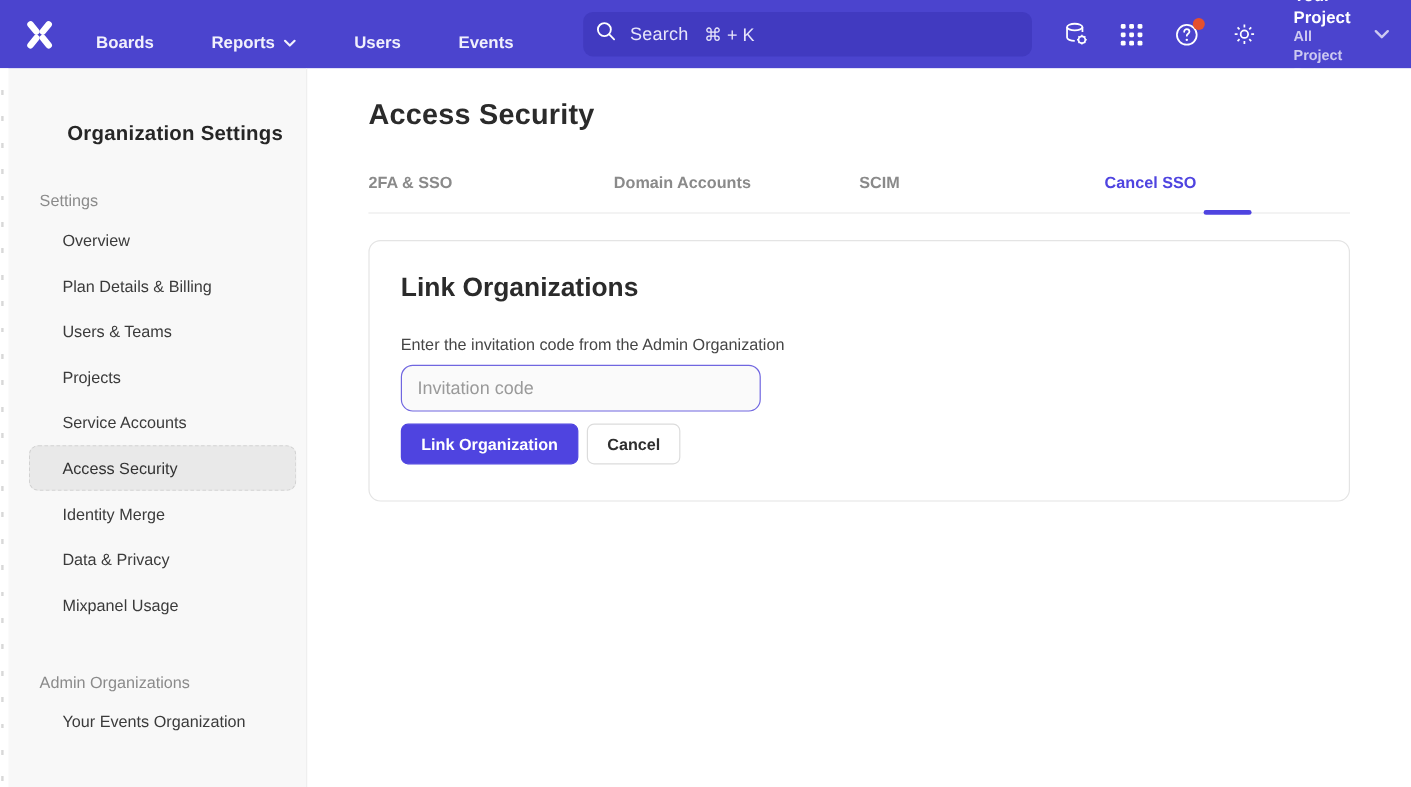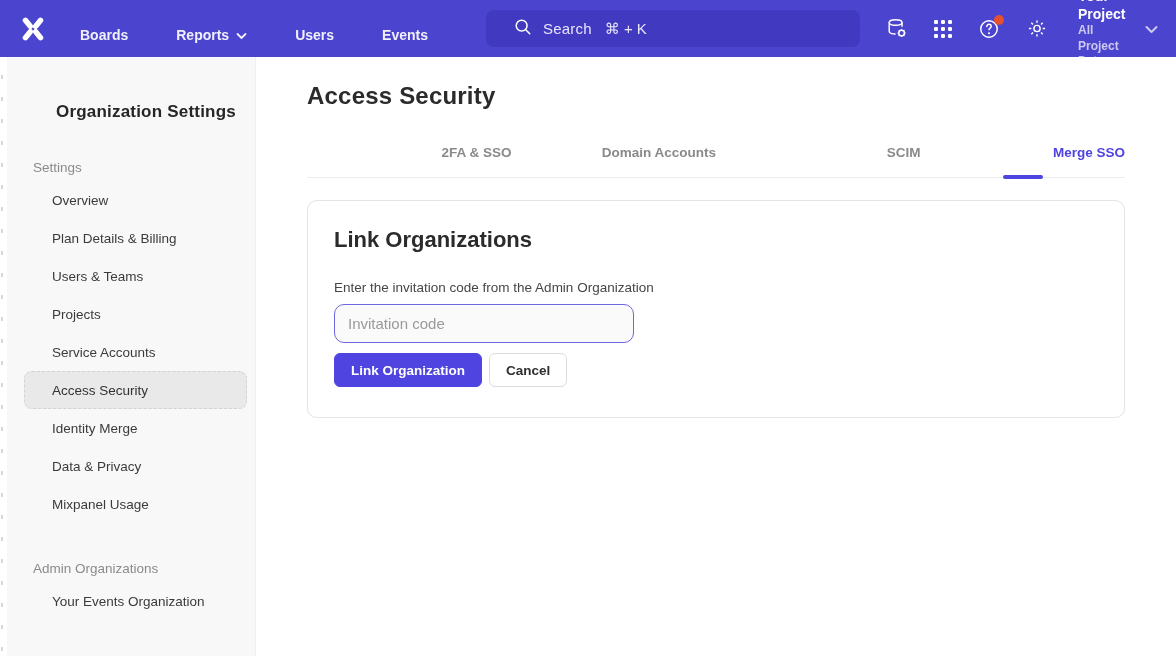--- a/index.html
+++ b/index.html
@@ -25,21 +25,21 @@
   .nav-item {
     font-size: 14px; font-weight: 600; color: #f1f0fc;
     padding: 8px 0; margin-right: 48px; cursor: pointer; white-space: nowrap;
     display: flex; align-items: center; gap: 7px;
   }
   .nav-item:last-child { margin-right: 26px; }
   .chev { display: inline-block; }
   .search {
     width: 374px; height: 37px; background: #413ac0;
     border-radius: 8px; display: flex; align-items: center;
-    padding: 0 28px; gap: 11px; cursor: text; flex: none;
+    padding: 0 10px; gap: 11px; cursor: text; flex: none;
     margin-left: 32px;
   }
   .search-text { font-size: 15px; color: #e7e5fa; letter-spacing: .2px; }
   .search-shortcut { font-size: 15px; color: #e7e5fa; margin-left: 2px; }
   .nav-right { display: flex; align-items: center; margin-left: auto; }
   .icon-btn { width: 22px; height: 22px; margin-left: 26px; position: relative; cursor: pointer; display: flex; align-items: center; justify-content: center; }
   .help-dot {
     position: absolute; top: -3px; right: -4px; width: 10px; height: 10px;
     border-radius: 50%; background: #e5502e;
   }
@@ -83,21 +83,21 @@
     background: #e9e9e9; border-color: #d2d2d2; color: #333333;
   }
 
   
   .main { flex: 1; background: #ffffff; padding: 25px 51px 0 51px; }
   .page-title { font-size: 24px; font-weight: 700; color: #2b2b2b; letter-spacing: .2px; }
   .tabs {
     display: flex; margin-top: 35px; border-bottom: 1px solid #ececec;
   }
   .tab {
-    flex: 1; text-align: right; font-size: 13.5px; font-weight: 600;
+    flex: 1; text-align: left; font-size: 13.5px; font-weight: 600;
     color: #8a8a8a; padding-bottom: 17px; position: relative; cursor: pointer; white-space: nowrap;
   }
   .tab.active { color: #4f44e0; }
   .tab-underline {
     position: absolute; left: 50%; transform: translateX(-50%);
     bottom: -2px; width: 40px; height: 4px; border-radius: 3px; background: #4f44e0;
   }
 
   .card {
     margin-top: 22px; border: 1px solid #e4e4e4; border-radius: 10px;
@@ -257,21 +257,21 @@
   </aside>
 
   <main class="main">
     <h2 class="page-title">Access Security</h2>
 
     <div class="tabs">
       <div class="tab"><span>2FA &amp; SSO</span></div>
       <div class="tab"><span>Domain Accounts</span></div>
       <div class="tab"><span>SCIM</span></div>
       <div class="tab active">
-        <span>Merge SSO</span>
+        <span>Cancel SSO</span>
         <span class="tab-underline"></span>
       </div>
     </div>
 
     <section class="card">
       <h3 class="card-title">Link Organizations</h3>
       <label class="field-label">Enter the invitation code from the Admin Organization</label>
       <input class="invite-input" type="text" placeholder="Invitation code" style="">
       <div class="btn-row">
         <button class="btn btn-primary">Link Organization</button>

